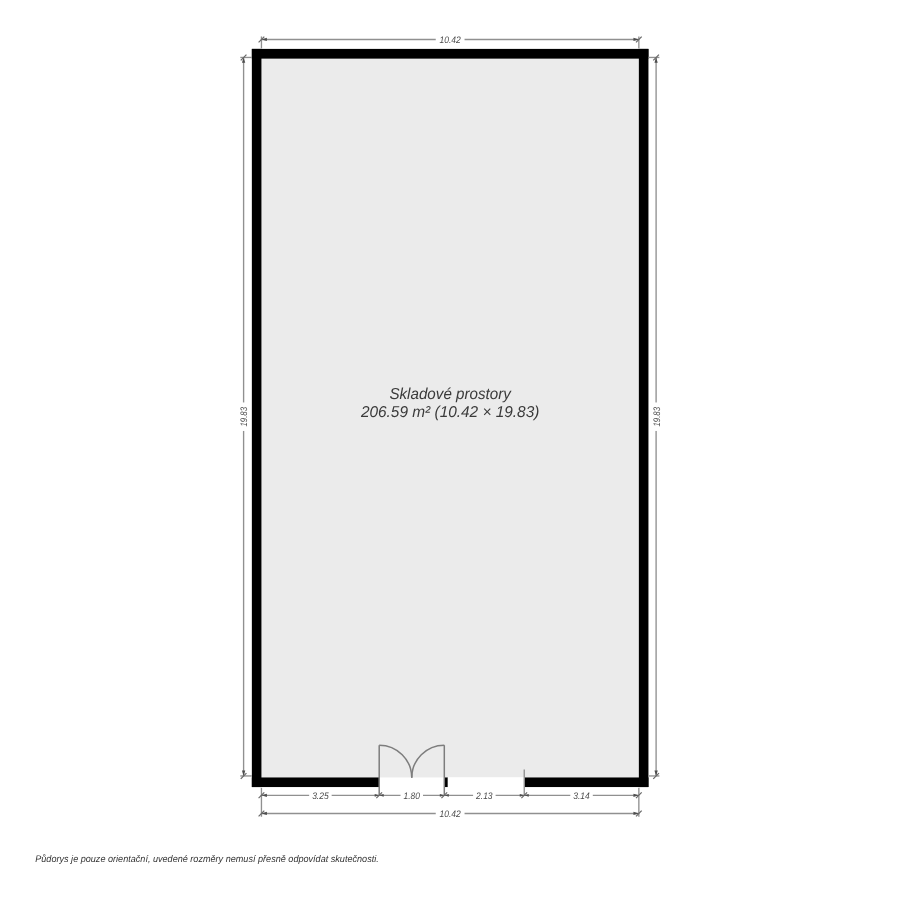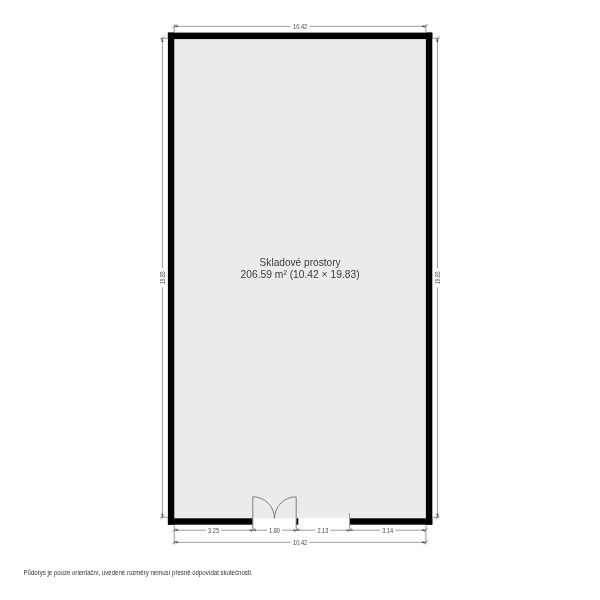--- a/index.html
+++ b/index.html
@@ -1,16 +1,16 @@
 <!DOCTYPE html>
 <html><head>
 <meta charset="utf-8">
 <style>
   html,body{margin:0;padding:0;background:#fff;}
-  .wrap{width:600px;height:600px;position:relative;background:#fff;overflow:hidden;}
+  .wrap{width:600px;height:600px;position:relative;background:#fff;overflow:hidden;font-style:italic;}
   text{font-family:"Liberation Sans",sans-serif;}
 </style>
 </head>
 <body>
 <div class="wrap">
 <svg width="600" height="600" viewBox="0 0 600 600" xmlns="http://www.w3.org/2000/svg">
 
   <rect x="0" y="0" width="600" height="600" fill="#ffffff"></rect>
 
   <rect x="174.3" y="39.1" width="251.6" height="479.2" fill="#ebebeb"></rect>

